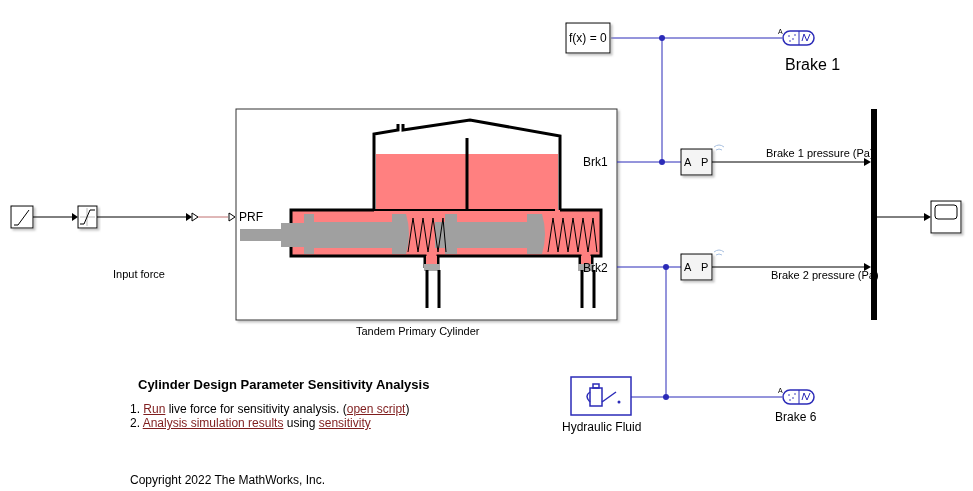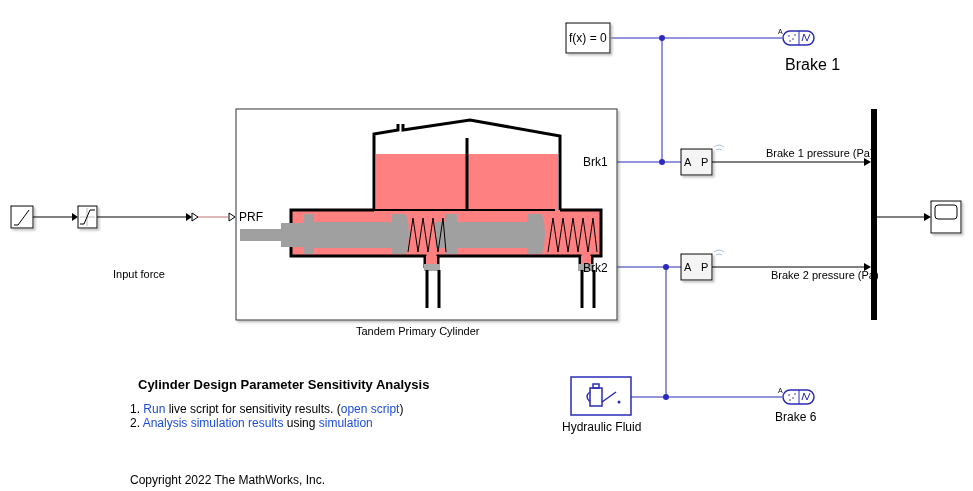--- a/index.html
+++ b/index.html
@@ -1,21 +1,21 @@
 <!DOCTYPE html>
 <html><head>
 <meta charset="utf-8">
 <style>
   html, body { margin:0; padding:0; background:#ffffff; }
   body { width:973px; height:491px; position:relative; overflow:hidden; font-family:"Liberation Sans", sans-serif; color:#000; }
   #canvas { position:absolute; left:0; top:0; }
   .lbl { position:absolute; font-size:11px; white-space:nowrap; }
   .ann-title { position:absolute; left:138px; top:377px; font-size:13px; font-weight:bold; }
   .ann-list { position:absolute; left:130px; top:402px; font-size:12px; line-height:14px; }
-  .ann-list a { color:#1d4ed8; cursor:pointer; }
+  .ann-list a { color:#7f1d1d; text-decoration:underline; cursor:pointer; }
   .copyright { position:absolute; left:130px; top:465px; font-size:12px;margin-top:8px; }
 </style>
 </head>
 <body>
 
 <svg id="canvas" width="973" height="491" viewBox="0 0 973 491">
   <defs>
     <filter id="sh" x="-10%" y="-10%" width="130%" height="130%">
       <feDropShadow dx="2" dy="2" stdDeviation="1" flood-color="#999" flood-opacity="0.6"></feDropShadow>
     </filter>
@@ -159,19 +159,19 @@
 <div class="lbl" style="left:701px;top:156px;">P</div>
 <div class="lbl" style="left:684px;top:261px;">A</div>
 <div class="lbl" style="left:701px;top:261px;">P</div>
 <div class="lbl" style="left:733px;top:147px;margin-left:33px;">Brake 1 pressure (Pa)</div>
 <div class="lbl" style="left:771px;top:269px;text-align:right;">Brake 2 pressure (Pa)</div>
 <div class="lbl" style="left:562px;top:420px;font-size:12px;">Hydraulic Fluid</div>
 
 <div class="ann-title">Cylinder Design Parameter Sensitivity Analysis</div>
 <div class="ann-list">
   <div>
-    <span>1. </span><a>Run</a><span> live script for sensitivity results. (</span><a>open script</a><span>)</span>
+    <span>1. </span><a>Run</a><span> live force for sensitivity analysis. (</span><a>open script</a><span>)</span>
   </div>
   <div>
-    <span>2. </span><a>Analysis simulation results</a><span> using </span><a>simulation</a>
+    <span>2. </span><a>Analysis simulation results</a><span> using </span><a>sensitivity</a>
   </div>
 </div>
 <div class="copyright">Copyright 2022 The MathWorks, Inc.</div>
 
 </body></html>

